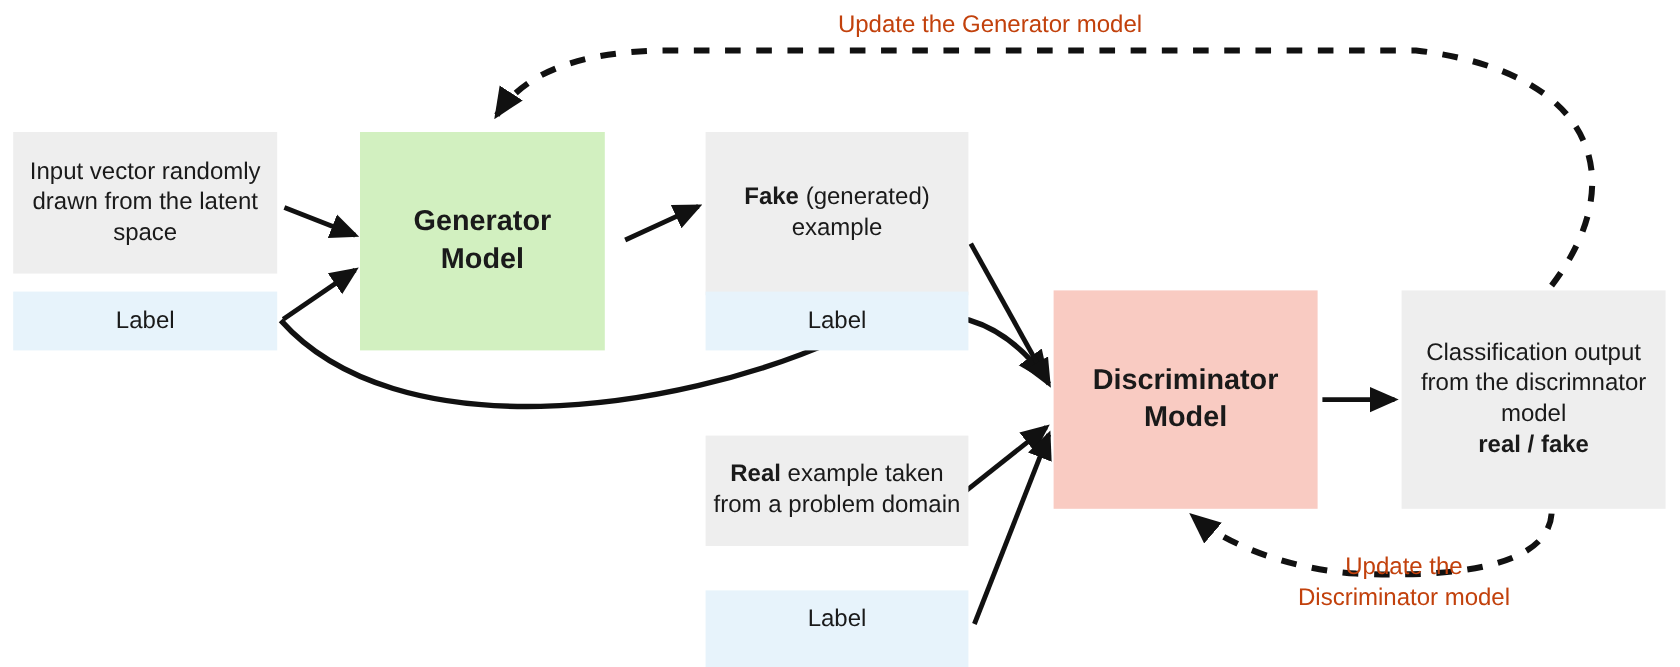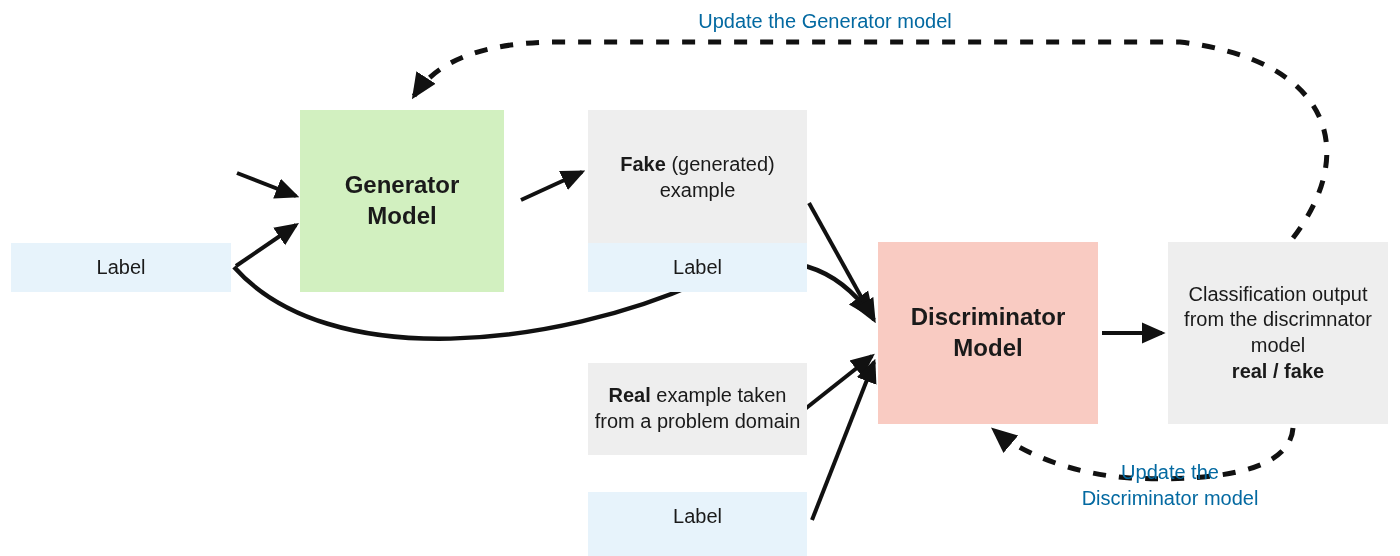--- a/index.html
+++ b/index.html
@@ -30,21 +30,21 @@
   .bluelbl{ background: #e7f3fb; }
   .green  { background: #d2f0c0; }
   .pink   { background: #f9cbc2; }
   .t-plain { font-size: 20px; font-weight: 400; }
   .t-model { font-size: 24px; font-weight: 700; }
   .b { font-weight: 700; }
   .caption {
     position: absolute;
     font-size: 20px;
     font-weight: 400;
-    color: #0369a1;
+    color: #c2410c;
     text-align: center;
     line-height: 1.3;
     white-space: pre-line;
   }
   svg.edges {
     position: absolute;
     left: 0; top: 0;
     width: 1400px;
     height: 556px;
     pointer-events: none;
@@ -79,20 +79,23 @@
 
     <path d="M 812 520 L 874 362" fill="none" stroke="#111111" stroke-width="4" marker-end="url(#ah)"></path>
 
     <path d="M 1102 333 L 1162 333" fill="none" stroke="#111111" stroke-width="4" marker-end="url(#ah)"></path>
 
     <path d="M 1293 238 C 1360 150, 1330 60, 1180 42 L 560 42 C 480 42, 436 62, 414 96" fill="none" stroke="#111111" stroke-width="5" stroke-dasharray="13 13" stroke-linecap="butt" marker-end="url(#ahd)"></path>
 
     <path d="M 1293 428 C 1290 470, 1220 482, 1130 478 C 1070 474, 1020 452, 994 430" fill="none" stroke="#111111" stroke-width="5" stroke-dasharray="13 13" stroke-linecap="butt" marker-end="url(#ahd)"></path>
   </svg>
 
+  <div class="node gray t-plain" style="left:11px; top:110px; width:220px; height:118px;">
+    <div class="inner">Input vector randomly drawn from the latent space</div>
+  </div>
 
   <div class="node bluelbl t-plain" style="left:11px; top:243px; width:220px; height:49px;">
     <div class="inner">Label</div>
   </div>
 
   <div class="node green t-model" style="left:300px; top:110px; width:204px; height:182px;">
     <div class="inner">
       <div>Generator</div>
       <div>Model</div>
     </div>

